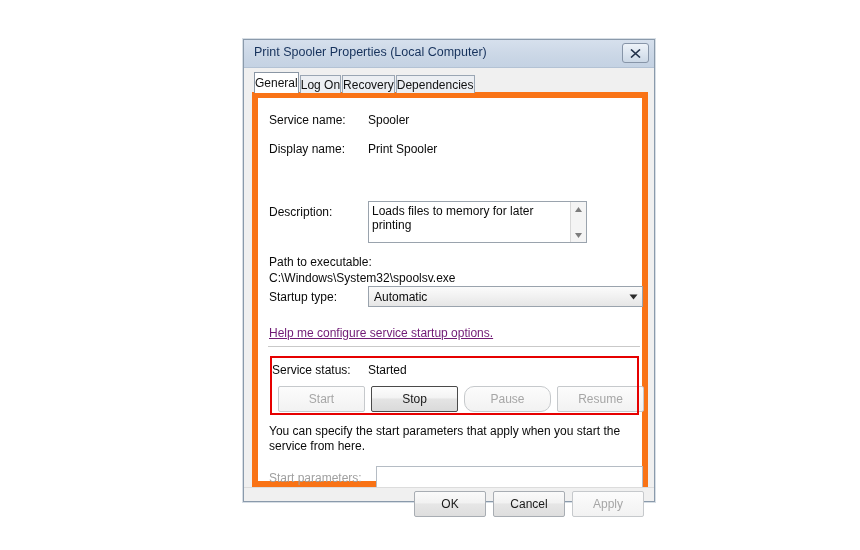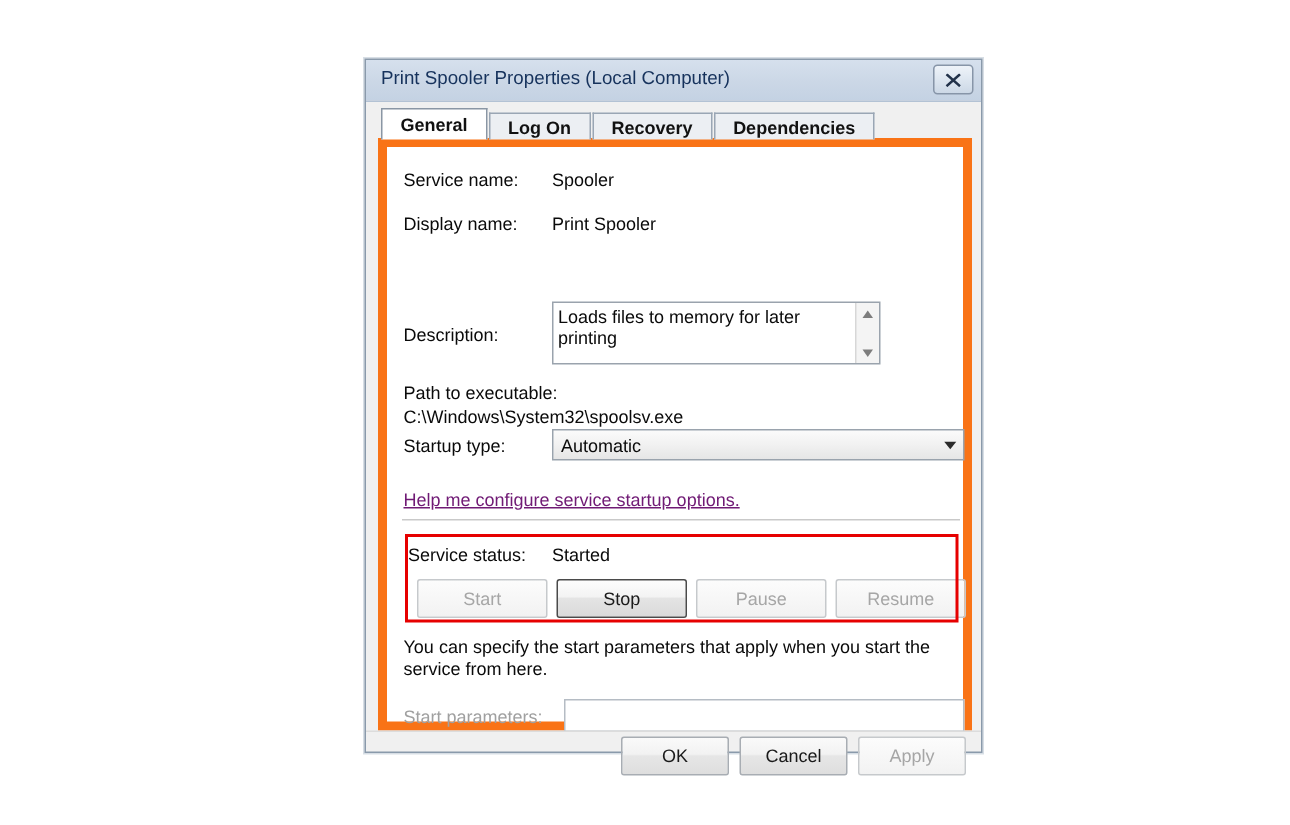--- a/index.html
+++ b/index.html
@@ -65,31 +65,30 @@
     left: 10px;
     top: 32px;
     height: 21px;
     display: flex;
     align-items: flex-end;
     z-index: 3;
   }
   .tab {
     height: 18px;
     line-height: 18px;
-    padding: 0 12px;
+    padding: 0 0;
     font-size: 12px;
     color: #111111;
     background: #eceff3;
     border: 1px solid #9aa6b4;
     border-bottom: none;
     margin-right: 1px;
     cursor: pointer;
     white-space: nowrap;
     box-sizing: border-box;
-    font-weight: bold;
   }
   .tab.active {
     background: #ffffff;
     height: 21px;
     line-height: 20px;
     border-color: #8a96a4;
     position: relative;
     z-index: 4;
   }
 
@@ -310,21 +309,21 @@
   </div>
 
   <div id="panel">
 
     <div class="row-label" style="left:11px; top:15px;">Service name:</div>
     <div class="row-value" style="left:110px; top:15px;">Spooler</div>
 
     <div class="row-label" style="left:11px; top:44px;">Display name:</div>
     <div class="row-value" style="left:110px; top:44px;">Print Spooler</div>
 
-    <div class="row-label" style="left:11px; top:118px;">Description:</div>
+    <div class="row-label" style="left:11px; top:107px;">Description:</div>
 
     <div id="desc-box">
       <div id="desc-text">Loads files to memory for later printing</div>
       <div id="desc-scroll">
         <div class="scroll-arrow">
           <svg width="9" height="7" viewBox="0 0 9 7">
             <path d="M4.5 1 L8 6 L1 6 Z" fill="#7d7d7d"></path>
           </svg>
         </div>
         <div class="scroll-arrow">
@@ -351,21 +350,21 @@
 
     <div id="help-link">Help me configure service startup options.</div>
 
     <div id="separator"></div>
 
     <div class="row-label" style="left:14px; top:265px;">Service status:</div>
     <div class="row-value" style="left:110px; top:265px;">Started</div>
 
     <button class="btn disabled" style="left:20px; top:288px; width:87px;">Start</button>
     <button class="btn default" style="left:113px; top:288px; width:87px;">Stop</button>
-    <button class="btn disabled" style="left:206px; top:288px; width:87px;">Pause</button>
+    <button class="btn disabled" style="left:206px; top:288px; width:87px;border-radius:10px;">Pause</button>
     <button class="btn disabled" style="left:299px; top:288px; width:87px;">Resume</button>
 
     <div id="red-highlight"></div>
 
     <div id="info-text">You can specify the start parameters that apply when you start the service from here.</div>
 
     <div class="row-label label-disabled" style="left:11px; top:373px;">Start parameters:</div>
     <input id="startparams-input" type="text" placeholder="" style="">
   </div>
 

